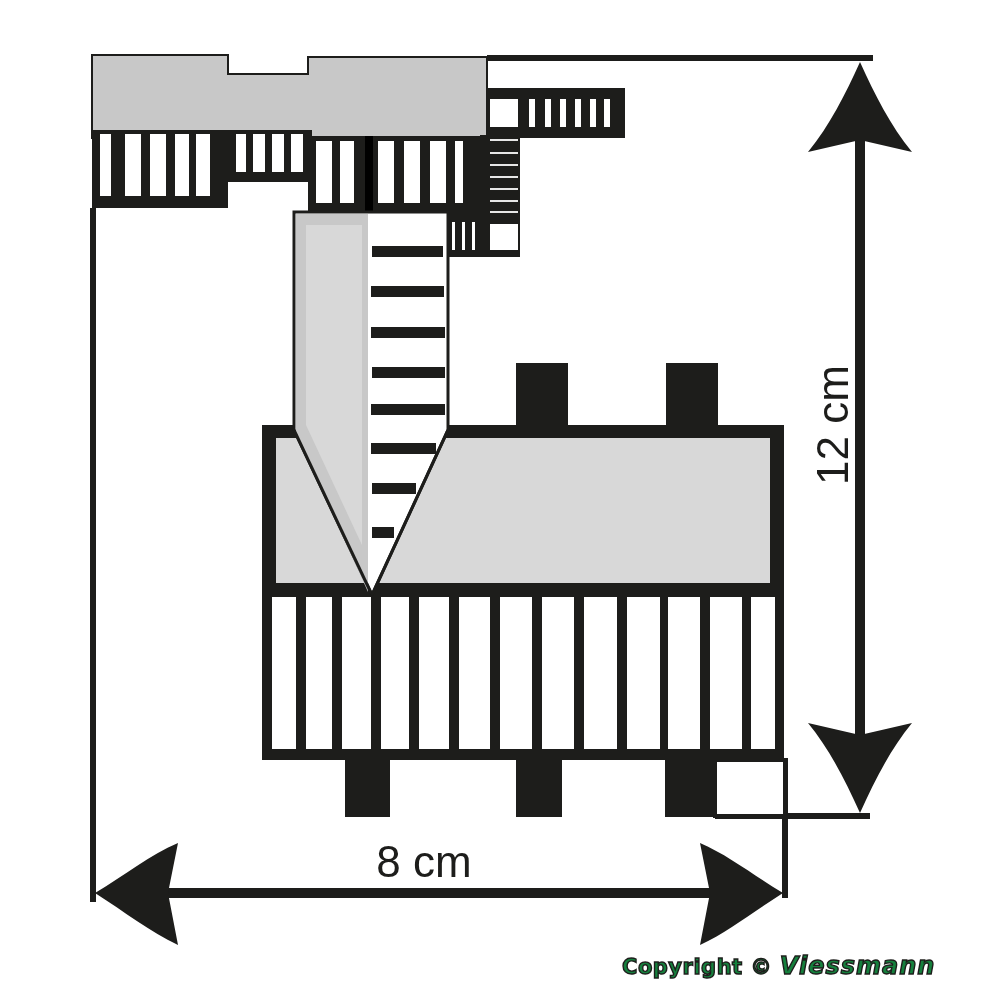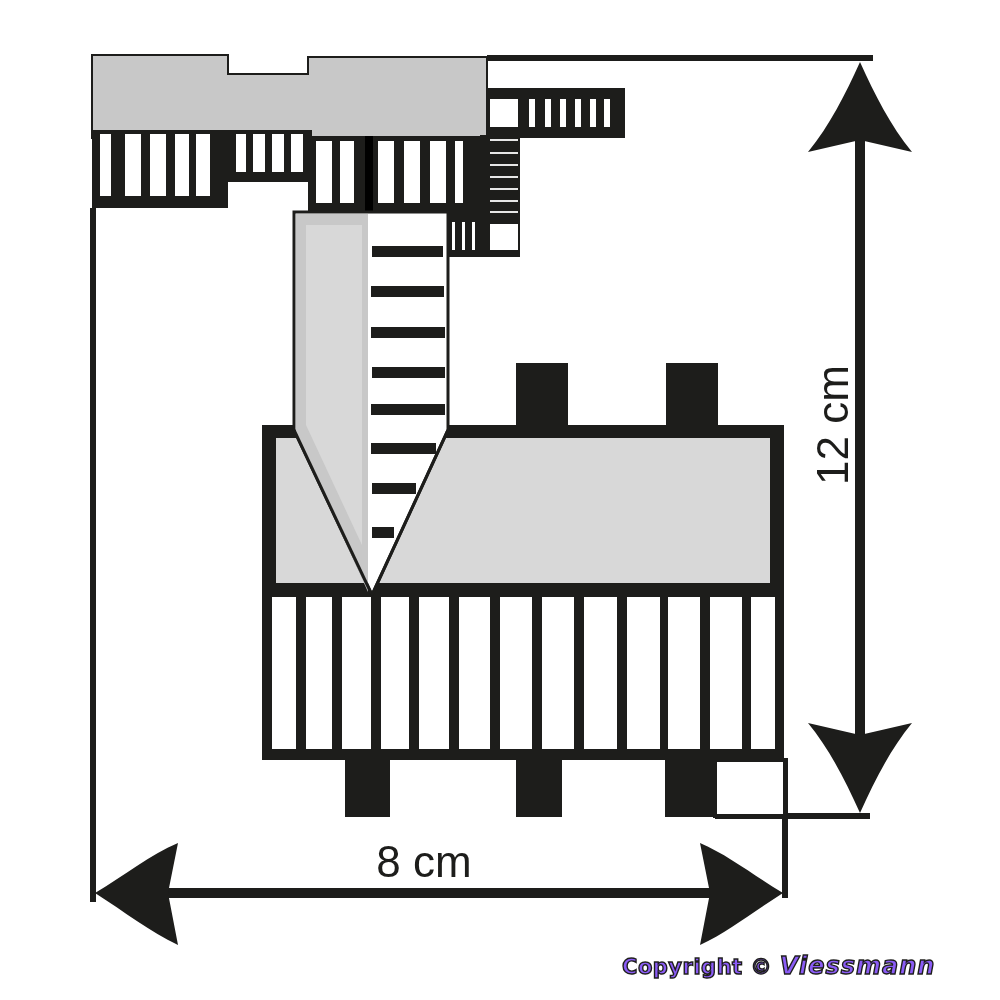--- a/index.html
+++ b/index.html
@@ -1,19 +1,19 @@
 <!DOCTYPE html>
 <html><head>
 <meta charset="utf-8">
 <style>
   html, body { margin: 0; padding: 0; background: #ffffff; }
   body { width: 1000px; height: 1000px; position: relative; overflow: hidden; font-family: "Liberation Sans", sans-serif; }
   svg { position: absolute; left: 0; top: 0; }
   .dim-label { font-family: "Liberation Sans", sans-serif; fill: #1d1d1b; }
-  .copyright { position: absolute; left: 622px; top: 952px; font-family: "DejaVu Sans", sans-serif; font-weight: bold; font-size: 21px; color: #8b5cf6; -webkit-text-stroke: 1.4px #1d1d1b; letter-spacing: 0.5px; white-space: nowrap; }
+  .copyright { position: absolute; left: 622px; top: 952px; font-family: "DejaVu Sans", sans-serif; font-weight: bold; font-size: 21px; color: #15803d; -webkit-text-stroke: 1.4px #1d1d1b; letter-spacing: 0.5px; white-space: nowrap; }
   .copyright .brand { font-style: italic; font-size: 24px; letter-spacing: 1px; }
 </style>
 </head>
 <body>
 
 <svg width="1000" height="1000" viewBox="0 0 1000 1000" xmlns="http://www.w3.org/2000/svg">
 
   <g>
 
     <path d="M92,55 L228,55 L228,74 L308,74 L308,57 L487,57 L487,138 L92,138 Z" fill="#c8c8c8" stroke="#1d1d1b" stroke-width="2"></path>

